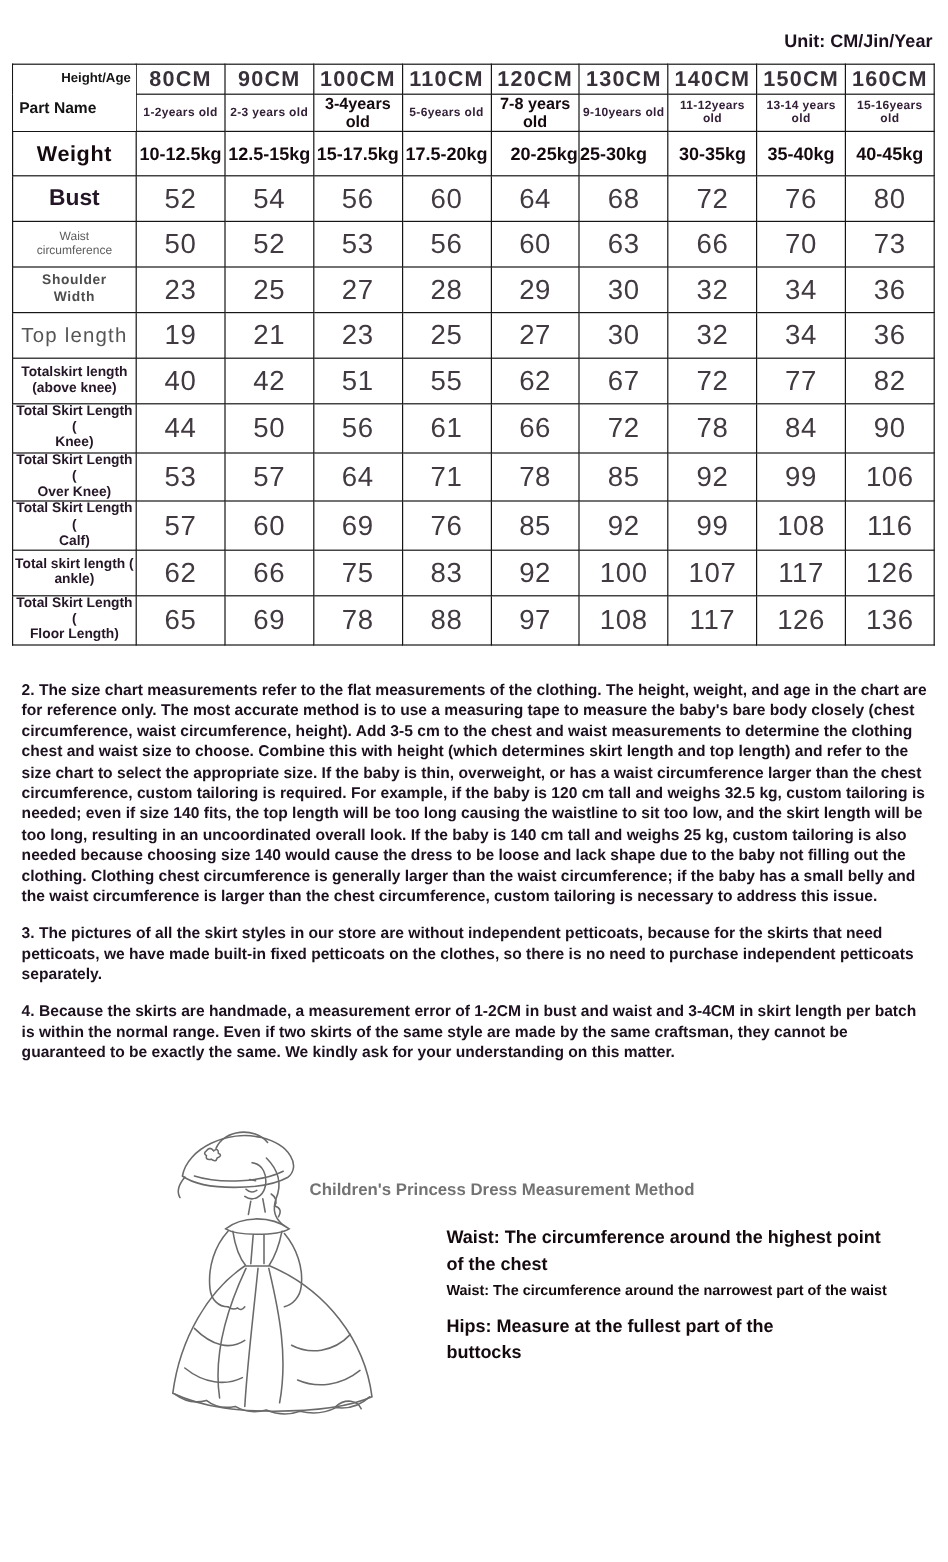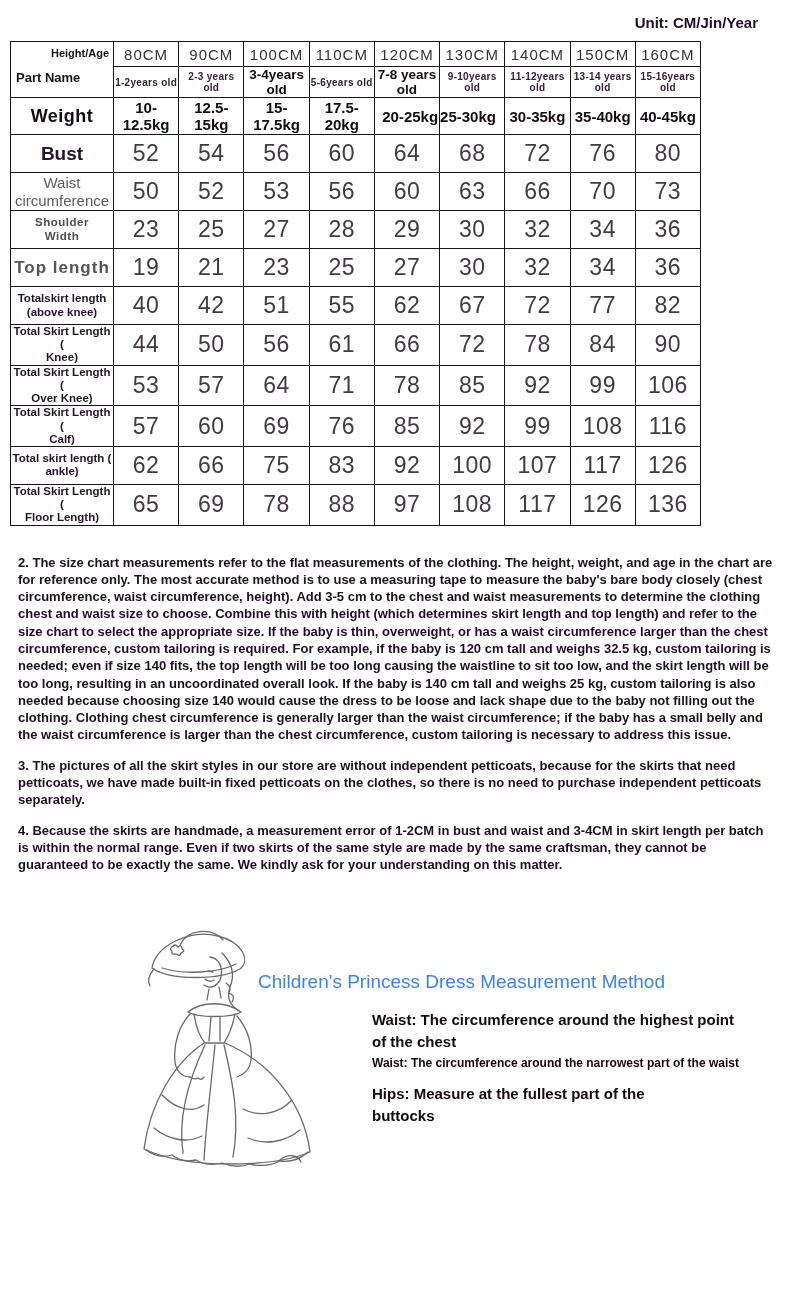--- a/index.html
+++ b/index.html
@@ -15,29 +15,29 @@
     text-align:center;
     font-size:21px;
     font-weight:bold;
     padding-top:22px;
     letter-spacing:.2px;
   }
   .unit-line{
     text-align:right;
     font-size:15px;
     font-weight:bold;
-    padding-right:32px;
-    margin-top:14px;
+    padding-right:13px;
+    margin-top:26px;
   }
 
   
   table.size-table{
     border-collapse:collapse;
     table-layout:fixed;
-    width:691px;
+    width:769px;
     margin:10px 10px 0 10px;
   }
   table.size-table col.label-col{width:103px;}
   table.size-table td,table.size-table th{
     border:1.5px solid #161616;
     padding:0;
     text-align:center;
     vertical-align:middle;
     overflow:hidden;
     background:#fff;
@@ -59,22 +59,22 @@
   .corner-top{
     position:absolute;top:5px;right:4px;
     font-size:11px;font-weight:bold;color:#141414;
   }
   .corner-bottom{
     position:absolute;bottom:12px;left:5px;
     font-size:13px;font-weight:bold;color:#141414;
   }
 
   th.size-cell{
-    font-size:15px;
-    font-weight:400;
+    font-size:18px;
+    font-weight:700;
     color:#38313a;
     letter-spacing:1px;
   }
   th.age-cell{
     font-size:10px;
     font-weight:bold;
     color:#342038;
     letter-spacing:.3px;
   }
   th.age-cell.emph{
@@ -87,23 +87,23 @@
     font-size:18px;font-weight:bold;color:#14090f;letter-spacing:.5px;
   }
   td.weight-val{
     font-size:15px;font-weight:bold;color:#14090f;
   }
   td.weight-val.w-right{text-align:right;padding-right:1px;}
   td.weight-val.w-left{text-align:left;padding-left:0;}
 
   td.row-label{line-height:1.15;}
   td.row-label.style-bust{font-size:19px;font-weight:bold;color:#241626;}
-  td.row-label.style-waist{font-size:15px;font-weight:400;color:#5c5c5c;}
+  td.row-label.style-waist{font-size:10px;font-weight:400;color:#5c5c5c;}
   td.row-label.style-shoulder{font-size:11.5px;font-weight:bold;color:#4d4d4d;letter-spacing:.5px;}
-  td.row-label.style-toplen{font-size:17px;font-weight:bold;color:#555;letter-spacing:1px;}
+  td.row-label.style-toplen{font-size:17px;font-weight:normal;color:#555;letter-spacing:1px;}
   td.row-label.style-skirt{font-size:11.5px;font-weight:bold;color:#241626;}
 
   td.num-cell{
     font-size:23px;
     font-weight:400;
     color:#413a41;
     letter-spacing:.5px;
   }
 
   
@@ -128,23 +128,23 @@
     margin-top:50px;
   }
   .princess-figure{
     position:absolute;
     left:132px;top:0;
     width:200px;height:250px;
   }
   .measure-title{
     position:absolute;
     left:258px;top:48px;
-    font-size:19px;
-    font-weight:normal;
-    color:#3b82f6;
+    font-size:14px;
+    font-weight:bold;
+    color:#737373;
     width:420px;
   }
   .measure-item{position:absolute;left:335px;font-weight:bold;color:#14090f;margin-left:37px;}
   .measure-item.size-large{font-size:15px;line-height:1.45;}
   .measure-item.size-small{font-size:12px;line-height:1.3;}
   .mi-0{top:86px;width:370px;}
   .mi-1{top:133px;width:430px;}
   .mi-2{top:160px;width:300px;}
 </style>
 </head>

